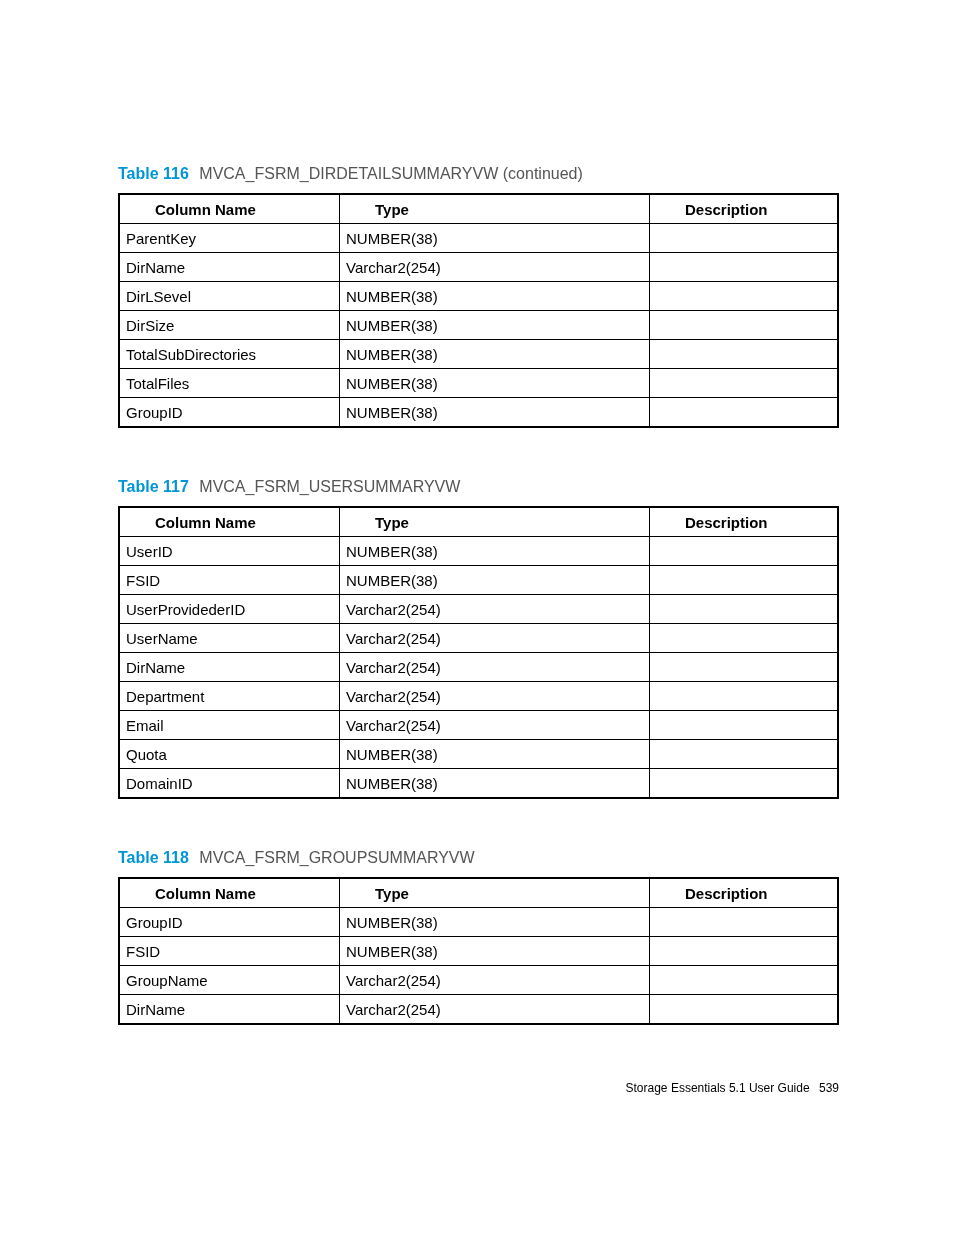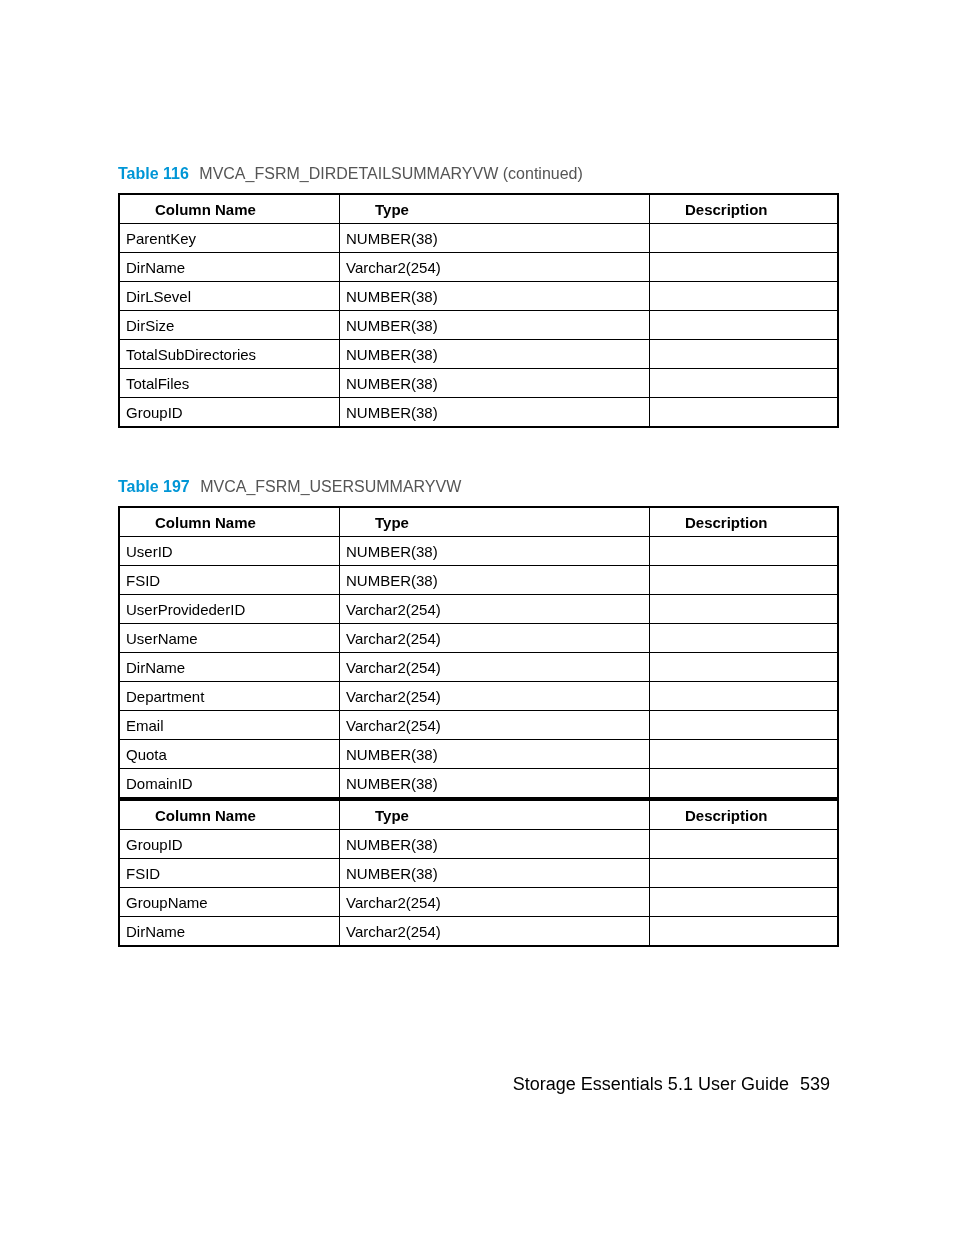--- a/index.html
+++ b/index.html
@@ -47,23 +47,23 @@
     padding-left: 35px;
   }
   col.c1 { width: 220px; }
   col.c2 { width: 310px; }
   col.c3 { }
   .table-wrap {
     border: 1.5px solid #000;
   }
   .footer {
     position: absolute;
-    right: 124px;
+    right: 115px;
     bottom: 140px;
-    font-size: 18px;
+    font-size: 12px;
   }
   .footer .pn {
     margin-left: 6px;
   }
 </style>
 </head>
 <body>
 
 <div class="page">
 
@@ -119,21 +119,21 @@
         <tr>
             <td>GroupID</td>
             <td>NUMBER(38)</td>
             <td></td>
           </tr>
       </tbody>
     </table>
   </div>
 
   <div class="table-caption" style="margin-top:50px;">
-    <span class="num">Table 197</span>
+    <span class="num">Table 117</span>
     <span class="title">MVCA_FSRM_USERSUMMARYVW</span>
   </div>
   <div class="table-wrap">
     <table>
       <colgroup>
           <col class="c1">
           <col class="c2">
           <col class="c3">
         </colgroup>
       <thead>
@@ -186,20 +186,24 @@
           </tr>
         <tr>
             <td>DomainID</td>
             <td>NUMBER(38)</td>
             <td></td>
           </tr>
       </tbody>
     </table>
   </div>
 
+  <div class="table-caption" style="margin-top:50px;">
+    <span class="num">Table 118</span>
+    <span class="title">MVCA_FSRM_GROUPSUMMARYVW</span>
+  </div>
   <div class="table-wrap">
     <table>
       <colgroup>
           <col class="c1">
           <col class="c2">
           <col class="c3">
         </colgroup>
       <thead>
         <tr>
           <th>Column Name</th>

